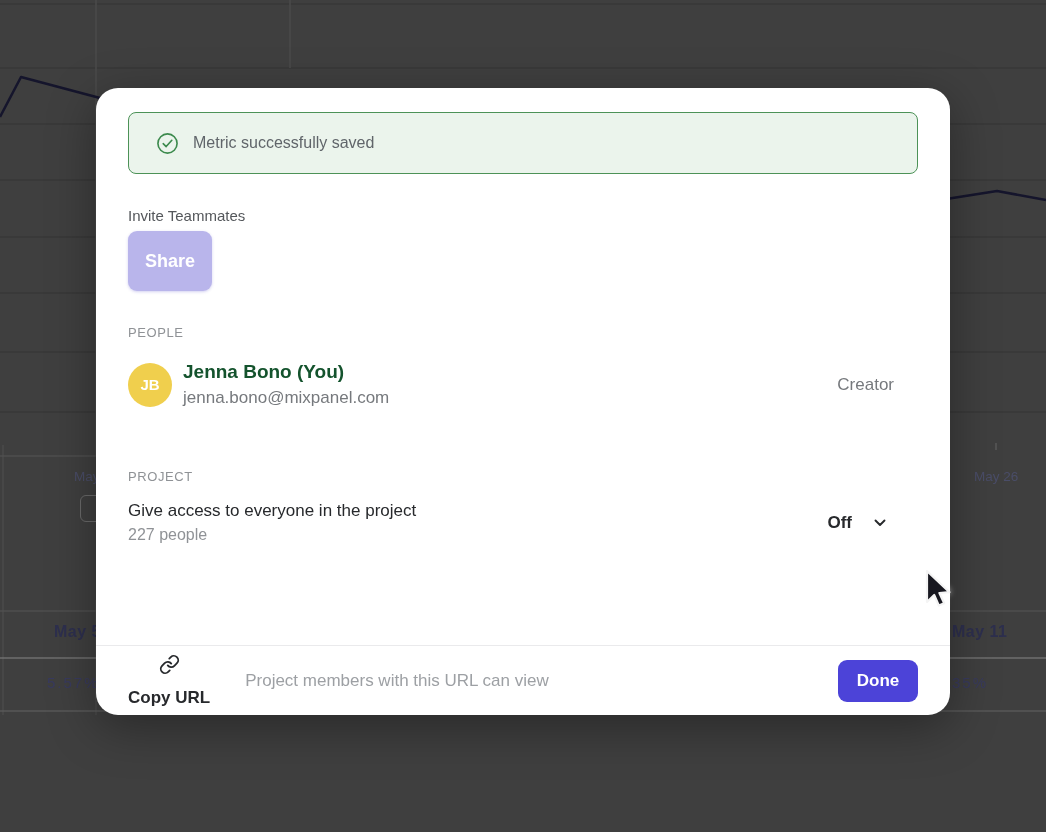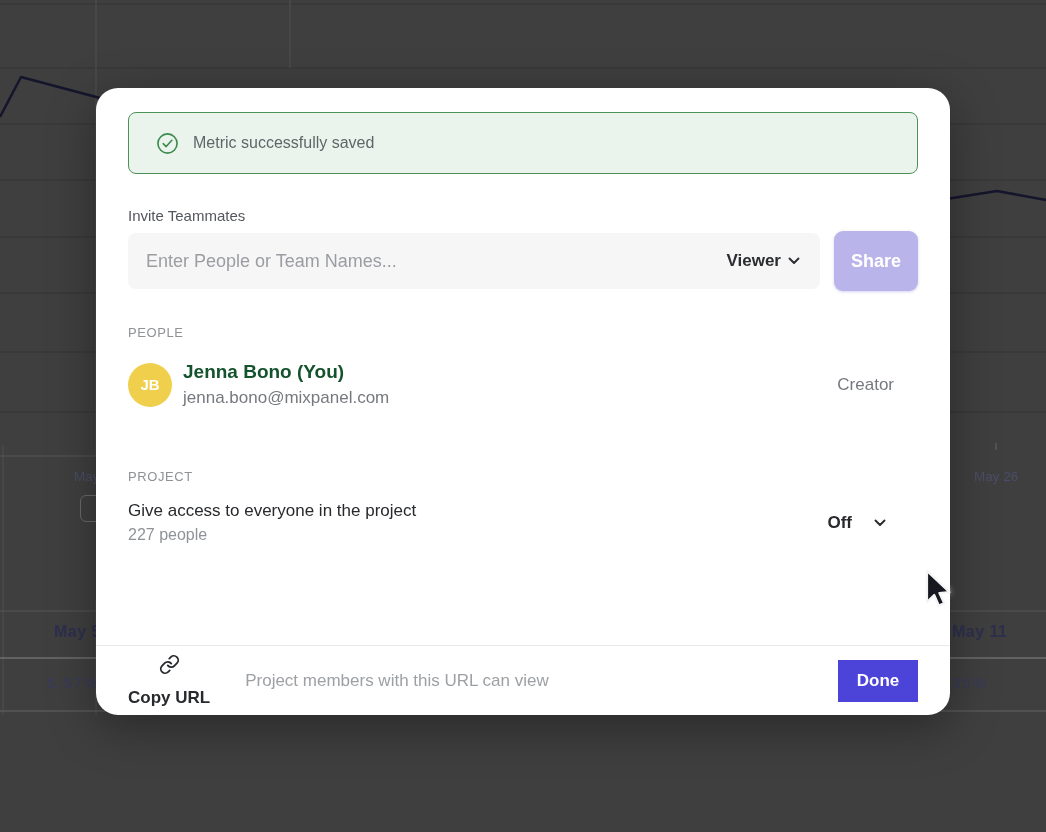--- a/index.html
+++ b/index.html
@@ -78,21 +78,21 @@
 
   .modal-footer {
     position:absolute; left:0; right:0; bottom:0; height:70px;
     border-top:1px solid #eaeaec; border-radius:0 0 22px 22px;
     display:flex; align-items:center; padding:0 32px;
   }
   .copyurl { display:flex; align-items:center; gap:13px; cursor:pointer;flex-direction:column; }
   .copyurl-label { font-size:17px; font-weight:700; color:#27292c; }
   .footer-hint { margin-left:35px; font-size:17px; color:#9da0a4; flex:1; }
   .btn-done {
-    width:80px; height:42px; border:none; border-radius:0;
+    width:80px; height:42px; border:none; border-radius:9px;
     background:#4c43d8; color:#ffffff; font-family:inherit;
     font-size:17px; font-weight:700; cursor:pointer;
   }
 
   
   .cursor { position:absolute; left:924px; top:569px; width:30px; height:44px;
             filter:drop-shadow(0 0 3px rgba(255,255,255,.85)); pointer-events:none; z-index:50; }
 </style>
 </head>
 <body>
@@ -150,31 +150,20 @@
           <path d="M7.5 12.2 L10.6 15.2 L16.5 8.6" stroke="#3c8a4d" stroke-width="1.7" stroke-linecap="round" stroke-linejoin="round"></path>
         </svg>
       </span>
       <span class="banner-text">Metric successfully saved</span>
     </div>
 
 
     <div class="invite-label">Invite Teammates</div>
 
     <div class="invite-row">
-      <div class="invite-input-wrap">
-        <input class="invite-input" type="text" placeholder="Enter People or Team Names..." style="">
-        <div class="role-select">
-          <span class="role-select-label">Viewer</span>
-          <span style="display:flex;">
-            <svg width="12" height="8" viewBox="0 0 12 8" fill="none">
-              <path d="M1.5 1.5 L6 6 L10.5 1.5" stroke="#2b2d30" stroke-width="1.9" stroke-linecap="round" stroke-linejoin="round"></path>
-            </svg>
-          </span>
-        </div>
-      </div>
       <button class="btn-share">Share</button>
     </div>
 
     <div class="section-label people-label">PEOPLE</div>
 
     <div class="person-row">
       <div class="avatar">JB</div>
       <div class="person-meta">
         <div class="person-name">Jenna Bono (You)</div>
         <div class="person-email">jenna.bono@mixpanel.com</div>

